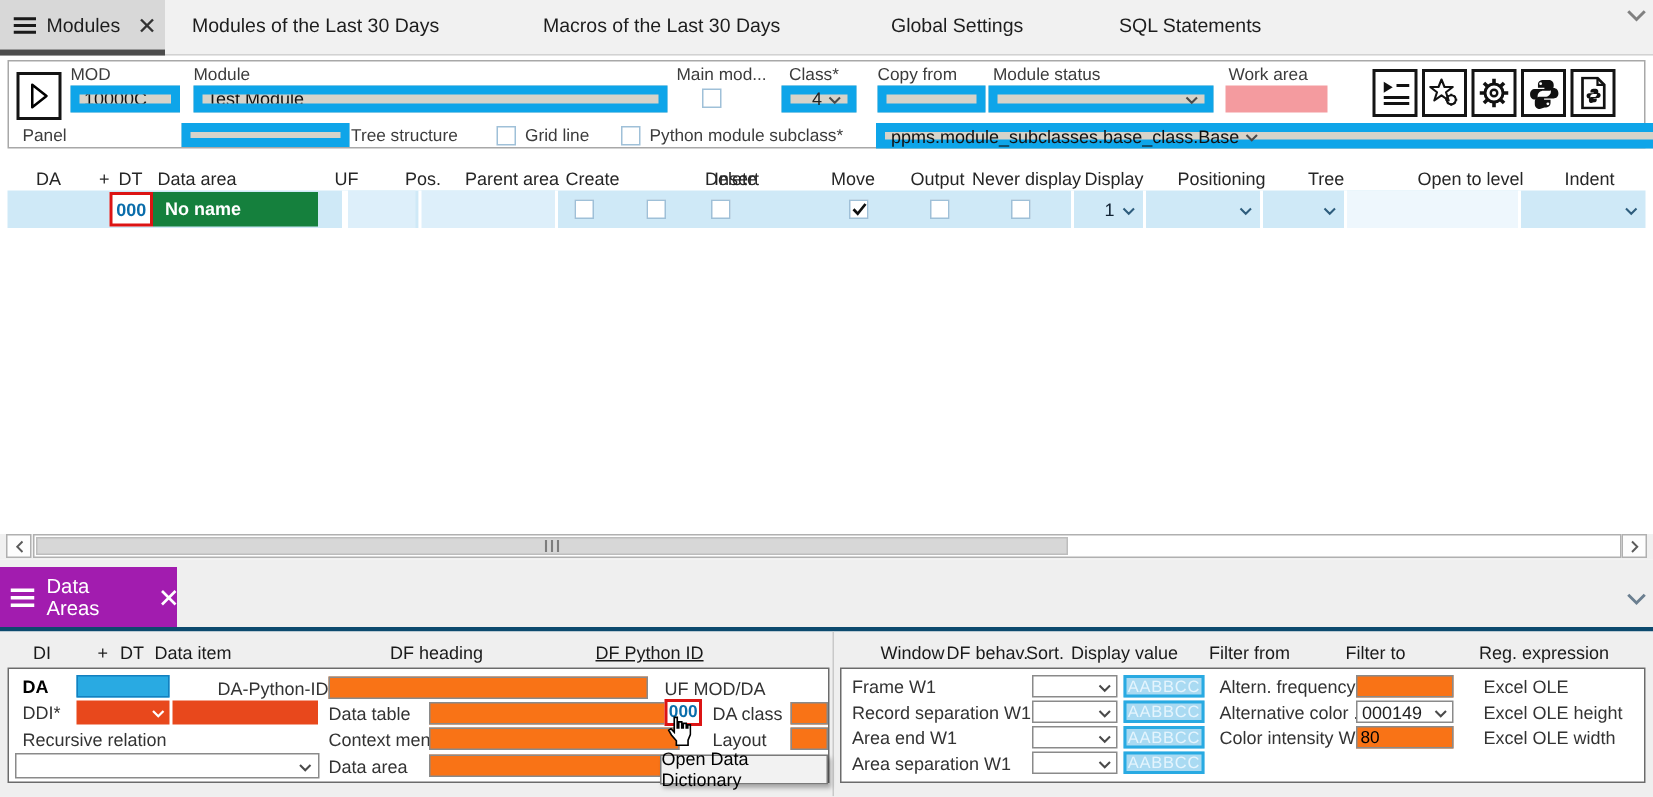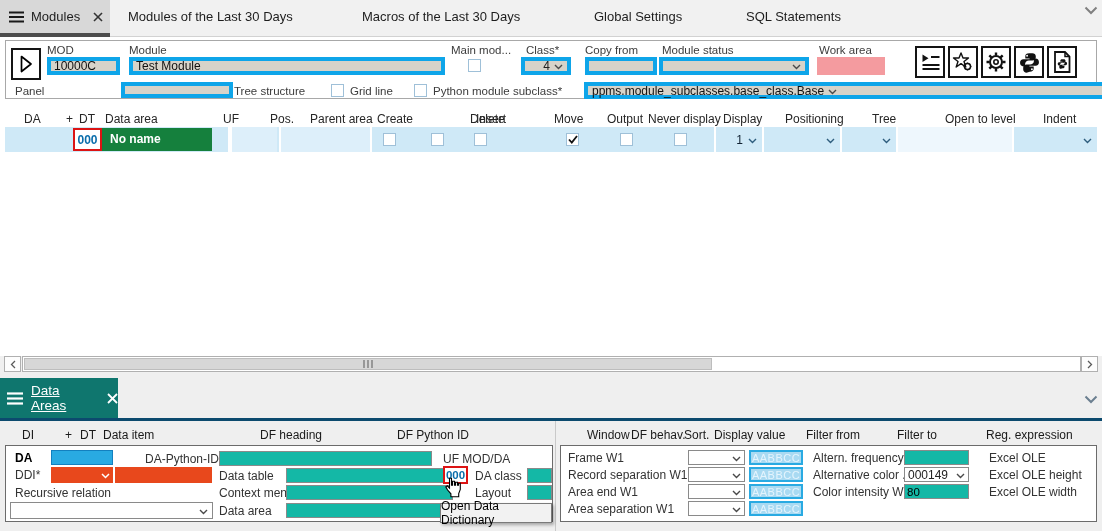--- a/index.html
+++ b/index.html
@@ -9,42 +9,42 @@
        overflow:hidden;}
   .abs{position:absolute;}
   
   .top-tabs{position:absolute;left:0;top:0;width:1102px;height:37px;background:#f1f1f1;border-bottom:1px solid #d2d2d2;}
   .tab-active{position:absolute;left:0;top:0;width:110px;height:33px;background:#d8d8d8;display:flex;align-items:center;gap:7px;padding-left:9px;color:#1d1d1d;font-size:13px;}
   .tab-underline{position:absolute;left:0;top:33px;width:110px;height:4px;background:#4d4d4d;}
   .tab-label{position:absolute;top:9px;font-size:13px;color:#1d1d1d;white-space:nowrap;}
   
   .form-box{position:absolute;left:5px;top:40px;width:1092px;height:59px;background:#fff;border:1px solid #a8a8a8;}
   .flabel{position:absolute;font-size:11.5px;color:#3c3c3c;white-space:nowrap;}
-  .beige{background:#d7d3c9;border:4px solid #0ea5e9;}
+  .beige{background:#d7d3c9;border:6px solid #0ea5e9;}
   .tinput{position:absolute;height:18px;font:12px "Liberation Sans",sans-serif;color:#111;padding:0 3px;outline:none;}
   .fakesel{position:absolute;height:18px;display:flex;align-items:center;justify-content:flex-end;padding:0 4px;gap:4px;}
   .cb{position:absolute;width:13px;height:13px;background:#fff;border:1px solid #9fc0d8;display:flex;align-items:center;justify-content:center;}
   .iconbtn{width:30px;height:32px;border:2px solid #141414;background:#fff;display:flex;align-items:center;justify-content:center;cursor:pointer;padding:0;}
   
   .grid-head .hl{position:absolute;top:2px;font-size:12px;color:#262626;white-space:nowrap;}
   .row-blue{position:absolute;left:5px;top:127px;width:1092px;height:25px;background:#cfe9f7;}
   .rcell{position:absolute;top:0;height:25px;border-left:2px solid #fff;display:flex;align-items:center;justify-content:flex-end;padding-right:5px;color:#28597a;}
   
   .hscroll{position:absolute;left:0;top:356px;width:1102px;height:17px;background:#f0f0f0;}
   .sbtn{position:absolute;top:0;width:17px;height:16px;background:#fdfdfd;border:1px solid #b0b0b0;display:flex;align-items:center;justify-content:center;color:#5a5a5a;cursor:pointer;}
   
   .da-strip{position:absolute;left:0;top:373px;width:1102px;height:45px;background:#efefef;}
-  .da-tab{position:absolute;left:0;top:5px;width:118px;height:40px;background:#0f766e;color:#fff;display:flex;align-items:center;gap:8px;padding-left:7px;font-size:13.5px;text-decoration:underline;}
+  .da-tab{position:absolute;left:0;top:5px;width:118px;height:40px;background:#a21caf;color:#fff;display:flex;align-items:center;gap:8px;padding-left:7px;font-size:13.5px;}
   .navy-bar{position:absolute;left:0;top:418px;width:1102px;height:3px;background:#0c4a6e;}
   
   .bottom{position:absolute;left:0;top:421px;width:1102px;height:110px;background:#efefef;}
   .bottom .hl{position:absolute;top:7px;font-size:12px;color:#1a1a1a;white-space:nowrap;}
   .pbox{position:absolute;top:24px;background:#fff;border:1px solid #6b6b6b;}
   .plabel{position:absolute;font-size:12px;color:#333;white-space:nowrap;}
-  .pinput{position:absolute;height:15px;border:1px solid #8a8a8a;background:#14b8a6;font:11.5px "Liberation Sans",sans-serif;padding:0 2px;outline:none;}
+  .pinput{position:absolute;height:15px;border:1px solid #8a8a8a;background:#f97316;font:11.5px "Liberation Sans",sans-serif;padding:0 2px;outline:none;}
   .swatch{position:absolute;width:54px;height:15px;background:#a9daf2;border:2px solid #29aae2;color:#e4f4fd;font-size:11px;display:flex;align-items:center;justify-content:center;letter-spacing:.5px;}
   .wsel{position:absolute;width:57px;height:15px;border:1px solid #8a8a8a;background:#fff;display:flex;align-items:center;justify-content:flex-end;padding-right:3px;color:#333;}
   .badge-red{background:#fff;border:2px solid #dc1414;color:#0a6dab;font-weight:bold;display:flex;align-items:center;justify-content:center;}
   .tooltip{position:absolute;left:440px;top:503px;width:112px;height:20px;background:#f2f2f2;border:1px solid #7a7a7a;box-shadow:2px 2px 3px rgba(0,0,0,.3);display:flex;align-items:center;justify-content:center;font-size:12px;color:#000;z-index:55;}
   .chev{flex:none;}
 </style>
 </head>
 <body>
 
 <div id="app">
@@ -309,21 +309,21 @@
   </div>
   <div class="navy-bar"></div>
 
   <div class="bottom">
 
     <span class="hl" style="left:22px;">DI</span>
     <span class="hl" style="left:65px;">+</span>
     <span class="hl" style="left:80px;">DT</span>
     <span class="hl" style="left:103px;">Data item</span>
     <span class="hl" style="left:260px;">DF heading</span>
-    <span class="hl" style="left:397px;">DF Python ID</span>
+    <span class="hl" style="left:397px;text-decoration:underline;">DF Python ID</span>
     <span class="hl" style="left:587px;">Window</span>
     <span class="hl" style="left:631px;">DF behav.</span>
     <span class="hl" style="left:684px;">Sort.</span>
     <span class="hl" style="left:714px;">Display value</span>
     <span class="hl" style="left:806px;">Filter from</span>
     <span class="hl" style="left:897px;">Filter to</span>
     <span class="hl" style="left:986px;">Reg. expression</span>
 
     <div class="abs" style="left:555px;top:0;width:1px;height:110px;background:#c9c9c9;"></div>
 

